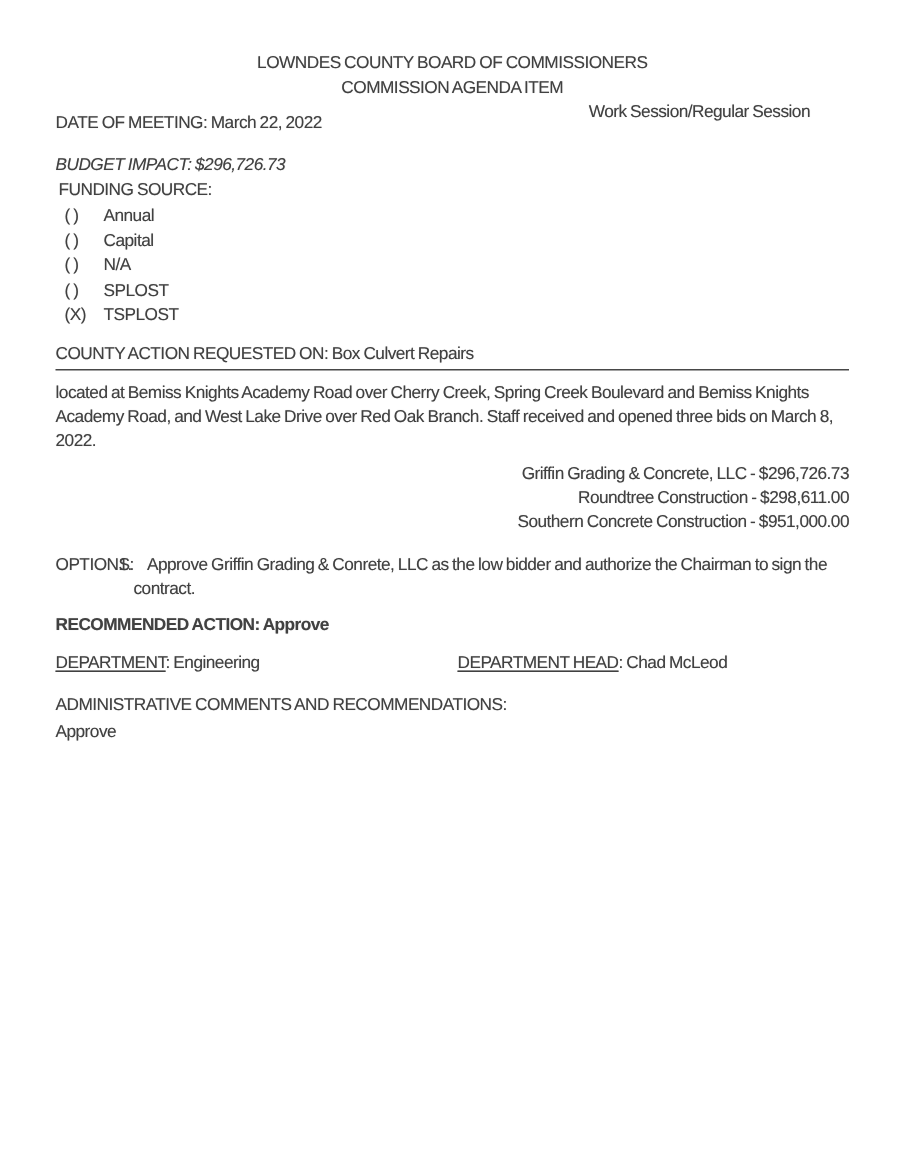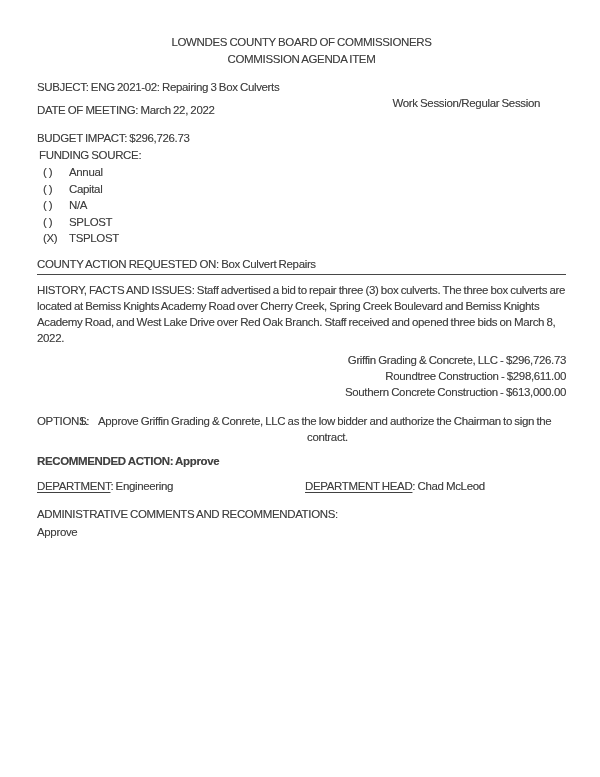--- a/index.html
+++ b/index.html
@@ -15,58 +15,57 @@
     word-spacing:-0.5px;
     text-shadow:0 0 0.5px rgba(70,70,70,0.45);
     box-sizing:border-box;
     padding:34px 34px 0 37px;
   }
   .line{white-space:nowrap;line-height:16px;}
   .doc-title{ text-align:center; line-height:17px; }
   .subject{ margin-top:11px; line-height:17px; }
   .date-row{ position:relative; margin-top:6px; line-height:17px; }
   .session{ position:absolute; top:-7px; right:26px; white-space:nowrap; }
-  .budget{ margin-top:11px; line-height:17px; }
+  .budget{ margin-top:11px; line-height:17px;font-style:italic; }
   .funding-label{ margin-left:2px; line-height:17px; }
   .funding-list{ margin-left:6px; }
   .funding-item{ line-height:16.5px; white-space:nowrap; }
   .funding-item .mark{ display:inline-block; width:26px; }
   .county-action{
     margin-top:10px;
     line-height:14px;
     padding-bottom:3px;
     border-bottom:1.5px solid #474747;
   }
   .history{ margin-top:7px; }
   .bids{ margin-top:6px;text-align:right; }
   .options{ margin-top:13px; }
   .opt-row1{ display:flex; line-height:16px; white-space:nowrap; }
   .opt-label{ display:inline-block; width:42px; flex:none; }
   .opt-num1{ display:inline-block; width:19px; flex:none; }
-  .opt-wrap{ margin-left:52px; line-height:16px; white-space:nowrap;text-align:center; }
+  .opt-wrap{ margin-left:52px; line-height:16px; white-space:nowrap; }
   .opt-row2{ margin-left:54px; line-height:16px; white-space:nowrap; }
   .opt-num2{ display:inline-block; width:15px; }
   .recommended{ margin-top:8px; line-height:16px;font-weight:bold; }
   .dept-row{ position:relative; margin-top:9px; line-height:16px; white-space:nowrap; }
   .dept-head{ position:absolute; left:268px; top:0; white-space:nowrap; }
   .u{ text-decoration:underline; text-underline-offset:2px; text-decoration-thickness:1px; }
   .admin{ margin-top:11px; }
   .admin div{ line-height:18px; white-space:nowrap; }
 </style>
 </head>
 <body>
 
 <div class="page">
 
   <div class="doc-title">
     <div>LOWNDES COUNTY BOARD OF COMMISSIONERS</div>
     <div>COMMISSION AGENDA ITEM</div>
   </div>
 
-  <div class="subject line">SUBJECT: ENG 2021-02: Repairing 3 Box Culverts</div>
 
   <div class="date-row">
     <span>DATE OF MEETING: March 22, 2022</span>
     <span class="session">Work Session/Regular Session</span>
   </div>
 
   <div class="budget line">BUDGET IMPACT: $296,726.73</div>
   <div class="funding-label line">FUNDING SOURCE:</div>
 
   <div class="funding-list">
@@ -83,30 +82,29 @@
       <span class="mark">( )</span><span>SPLOST</span>
     </div>
     <div class="funding-item">
       <span class="mark">(X)</span><span>TSPLOST</span>
     </div>
   </div>
 
   <div class="county-action line">COUNTY ACTION REQUESTED ON: Box Culvert Repairs</div>
 
   <div class="history">
-    <div class="line">HISTORY, FACTS AND ISSUES: Staff advertised a bid to repair three (3) box culverts.  The three box culverts are</div>
     <div class="line">located at Bemiss Knights Academy Road over Cherry Creek, Spring Creek Boulevard and Bemiss Knights</div>
     <div class="line">Academy Road, and West Lake Drive over Red Oak Branch.  Staff received and opened three bids on March 8,</div>
     <div class="line">2022.</div>
   </div>
 
   <div class="bids">
     <div class="line">Griffin Grading &amp; Concrete, LLC - $296,726.73</div>
     <div class="line">Roundtree Construction - $298,611.00</div>
-    <div class="line">Southern Concrete Construction - $613,000.00</div>
+    <div class="line">Southern Concrete Construction - $951,000.00</div>
   </div>
 
   <div class="options">
     <div class="opt-row1">
       <span class="opt-label">OPTIONS:</span>
         <span class="opt-num1">1.</span>
         <span>Approve Griffin Grading &amp; Conrete, LLC as the low bidder and authorize the Chairman to sign the</span>
     </div>
     <div class="opt-wrap">contract.</div>
   </div>

